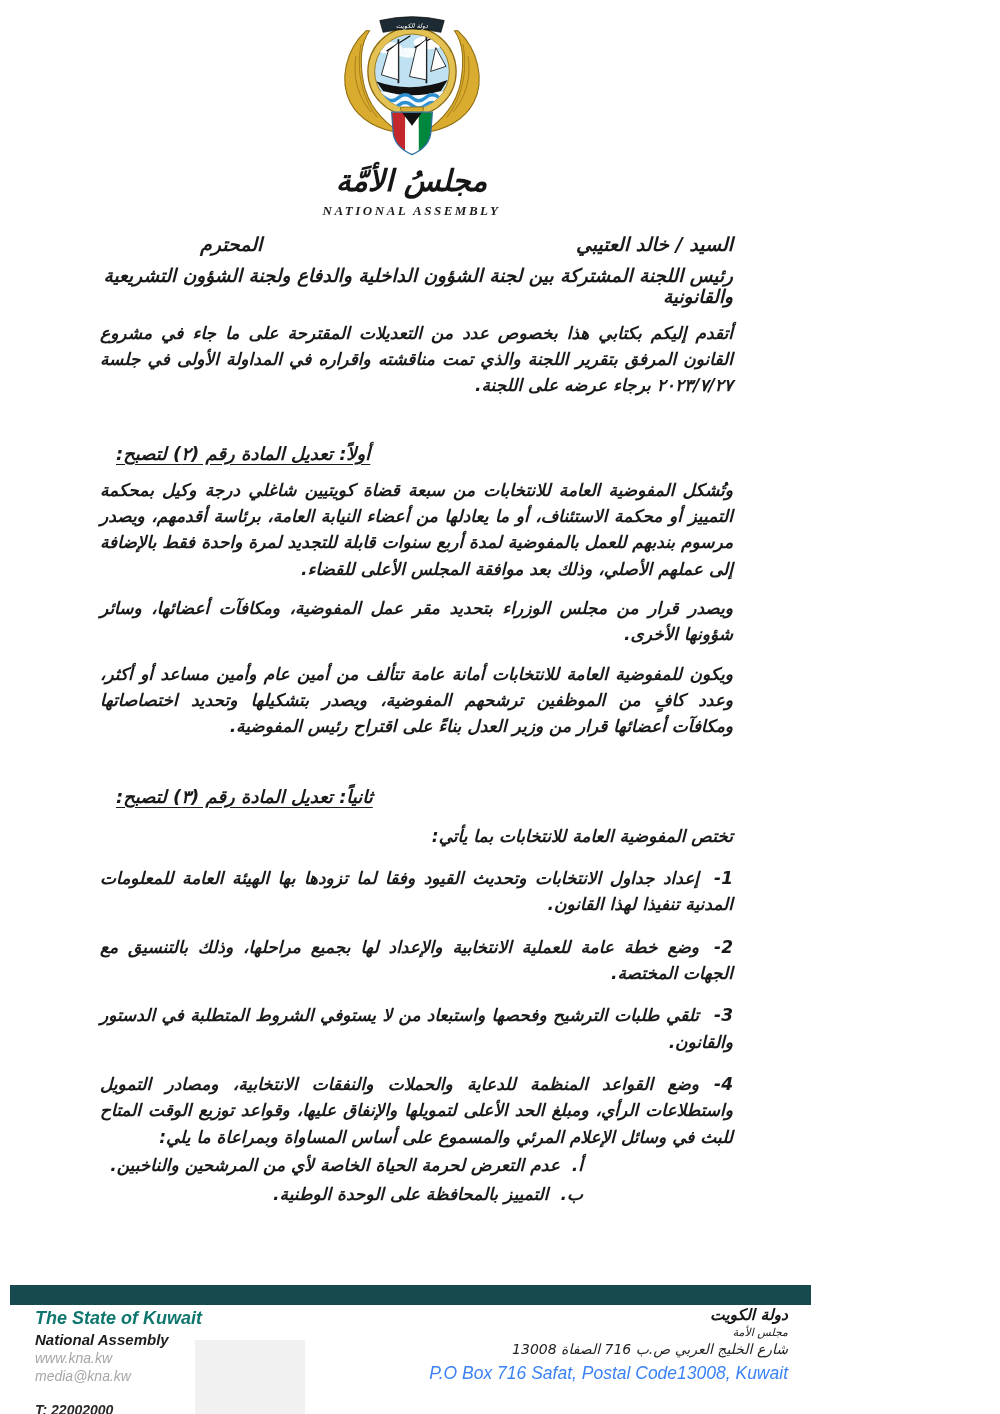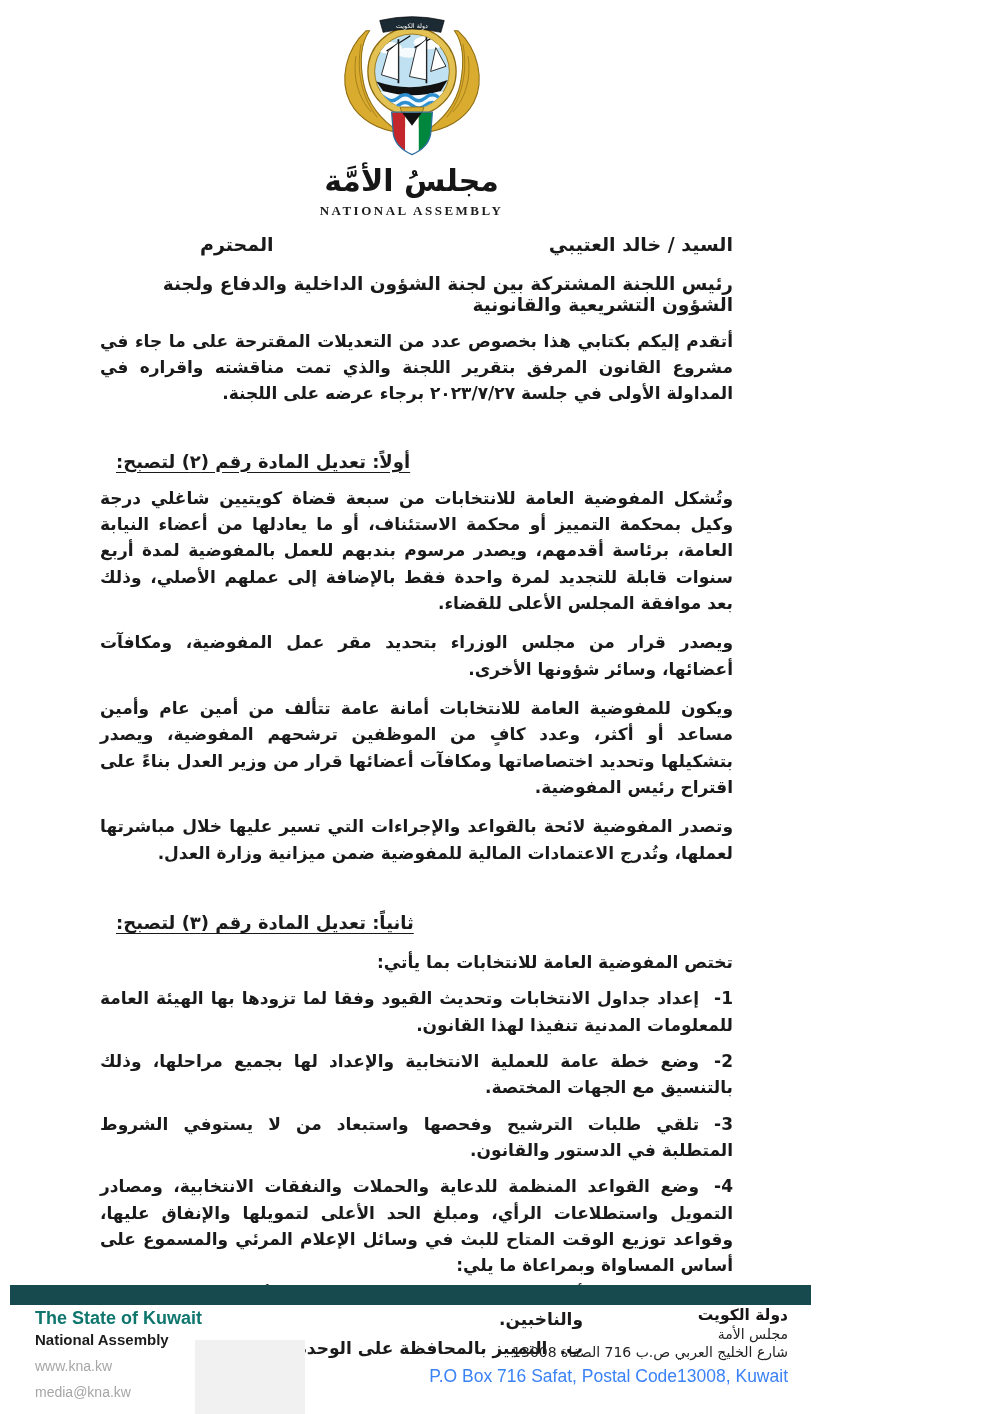--- a/index.html
+++ b/index.html
@@ -1,51 +1,51 @@
 <!DOCTYPE html>
 <html lang="ar"><head>
 <meta charset="utf-8">
 <style>
   html,body{margin:0;padding:0;background:#ffffff;}
   .page{position:relative;width:823px;height:1414px;background:#fff;overflow:hidden;
-        font-family:"DejaVu Sans",sans-serif;color:#1a1a1a;}
+        font-family:"DejaVu Sans",sans-serif;color:#1a1a1a;font-style:italic;}
   
   .letterhead{padding-top:12px;text-align:center;}
   .calligraphy{font-size:30px;font-weight:700;line-height:1.15;margin-top:2px;color:#161616;}
   .caption{font-family:"Liberation Serif",serif;font-weight:700;font-size:13px;
            letter-spacing:2.5px;color:#1d1d1d;margin-top:4px;}
   
   .letter{direction:rtl;margin:6px 90px 0 100px;}
   .recipient-row{position:relative;height:28px;margin-top:14px;font-size:19px;font-weight:700;}
   .recipient{position:absolute;right:0;top:0;}
   .honorific{position:absolute;left:100px;top:0;}
-  .title{margin-top:12px;font-size:18.5px;font-weight:700;}
+  .title{margin-top:4px;font-size:18.5px;font-weight:700;}
   .greeting{margin-top:32px;font-size:17px;font-weight:700;text-align:right;}
   .para{margin:13px 0 0;font-size:17px;font-weight:700;line-height:1.55;
         text-align:justify;text-align-last:right;}
   .intro{}
   .sec-heading{margin:44px 16px 0;font-size:18px;font-weight:700;text-align:left;
                text-decoration:underline;text-underline-offset:4px;}
   .h2gap{margin-top:46px;}
   .lead{margin-top:16px;}
-  .item{margin-top:10px;}
+  .item{margin-top:16px;}
   .num{margin-left:15px;white-space:nowrap;}
   .sub{margin:3px 150px 0 0;font-size:17px;font-weight:700;line-height:1.5;text-align:right;}
   .sub .num{margin-left:12px;}
   
   .footer-bar{position:absolute;left:10px;right:12px;top:1285px;height:20px;background:#174a4e;}
   .watermark{position:absolute;left:195px;top:1340px;width:110px;height:74px;background:#f1f1f1;}
   .f-left{position:absolute;left:35px;top:1308px;font-family:"Liberation Sans",sans-serif;}
   .f-state{font-size:18px;font-weight:700;color:#0f766e;}
   .f-na{font-size:15px;font-weight:700;color:#1c1c1c;margin-top:2px;}
-  .f-link{font-size:14px;color:#a6a6a6;margin-top:10px;}
+  .f-link{font-size:14px;color:#a6a6a6;margin-top:2px;}
   .f-tel{font-size:14px;font-weight:700;color:#2a2a2a;margin-top:18px;}
   .f-right{position:absolute;right:35px;top:1306px;text-align:right;direction:rtl;}
   .fr-state{font-size:15.5px;font-weight:700;color:#161616;}
-  .fr-na{font-size:14px;color:#222;margin-top:2px;}
+  .fr-na{font-size:11px;color:#222;margin-top:2px;}
   .fr-addr{font-size:14px;color:#222;margin-top:2px;}
   .fr-po{direction:ltr;font-family:"Liberation Sans",sans-serif;font-size:17.5px;color:#3b82f6;margin-top:6px;}
 </style>
 </head>
 <body>
 
 <div class="page">
 
   <header class="letterhead">
     <svg width="170" height="146" viewBox="0 0 200 172">
@@ -119,21 +119,20 @@
 
     <div class="title">رئيس اللجنة المشتركة بين لجنة الشؤون الداخلية والدفاع ولجنة الشؤون التشريعية والقانونية</div>
 
 
     <p class="para intro">أتقدم إليكم بكتابي هذا بخصوص عدد من التعديلات المقترحة على ما جاء في مشروع القانون المرفق بتقرير اللجنة والذي تمت مناقشته واقراره في المداولة الأولى في جلسة ٢٠٢٣/٧/٢٧ برجاء عرضه على اللجنة.</p>
 
     <h2 class="sec-heading">أولاً: تعديل المادة رقم (٢) لتصبح:</h2>
     <p class="para">وتُشكل المفوضية العامة للانتخابات من سبعة قضاة كويتيين شاغلي درجة وكيل بمحكمة التمييز أو محكمة الاستئناف، أو ما يعادلها من أعضاء النيابة العامة، برئاسة أقدمهم، ويصدر مرسوم بندبهم للعمل بالمفوضية لمدة أربع سنوات قابلة للتجديد لمرة واحدة فقط بالإضافة إلى عملهم الأصلي، وذلك بعد موافقة المجلس الأعلى للقضاء.</p>
     <p class="para">ويصدر قرار من مجلس الوزراء بتحديد مقر عمل المفوضية، ومكافآت أعضائها، وسائر شؤونها الأخرى.</p>
     <p class="para">ويكون للمفوضية العامة للانتخابات أمانة عامة تتألف من أمين عام وأمين مساعد أو أكثر، وعدد كافٍ من الموظفين ترشحهم المفوضية، ويصدر بتشكيلها وتحديد اختصاصاتها ومكافآت أعضائها قرار من وزير العدل بناءً على اقتراح رئيس المفوضية.</p>
-    <p class="para">وتصدر المفوضية لائحة بالقواعد والإجراءات التي تسير عليها خلال مباشرتها لعملها، وتُدرج الاعتمادات المالية للمفوضية ضمن ميزانية وزارة العدل.</p>
 
     <h2 class="sec-heading h2gap">ثانياً: تعديل المادة رقم (٣) لتصبح:</h2>
     <p class="para lead">تختص المفوضية العامة للانتخابات بما يأتي:</p>
 
     <p class="para item"><span class="num">1-</span><span>إعداد جداول الانتخابات وتحديث القيود وفقا لما تزودها بها الهيئة العامة للمعلومات المدنية تنفيذا لهذا القانون.</span></p>
     <p class="para item"><span class="num">2-</span><span>وضع خطة عامة للعملية الانتخابية والإعداد لها بجميع مراحلها، وذلك بالتنسيق مع الجهات المختصة.</span></p>
     <p class="para item"><span class="num">3-</span><span>تلقي طلبات الترشيح وفحصها واستبعاد من لا يستوفي الشروط المتطلبة في الدستور والقانون.</span></p>
     <p class="para item"><span class="num">4-</span><span>وضع القواعد المنظمة للدعاية والحملات والنفقات الانتخابية، ومصادر التمويل واستطلاعات الرأي، ومبلغ الحد الأعلى لتمويلها والإنفاق عليها، وقواعد توزيع الوقت المتاح للبث في وسائل الإعلام المرئي والمسموع على أساس المساواة وبمراعاة ما يلي:</span></p>
 
     <div class="sub"><span class="num">أ.</span><span>عدم التعرض لحرمة الحياة الخاصة لأي من المرشحين والناخبين.</span></div>

